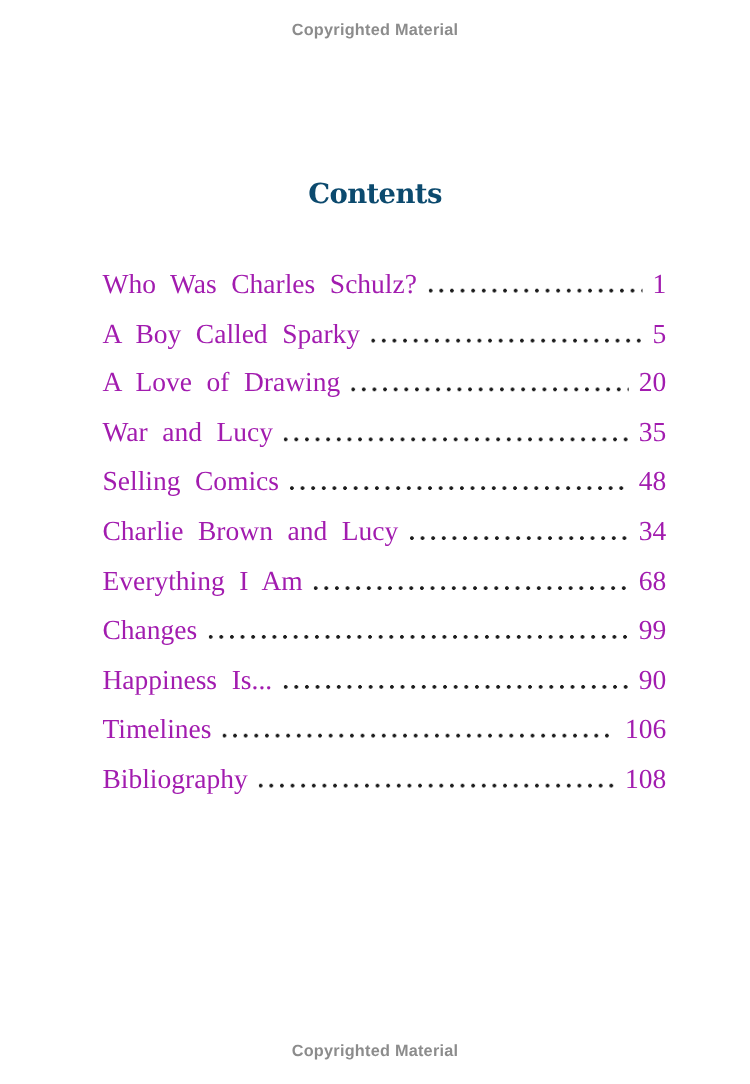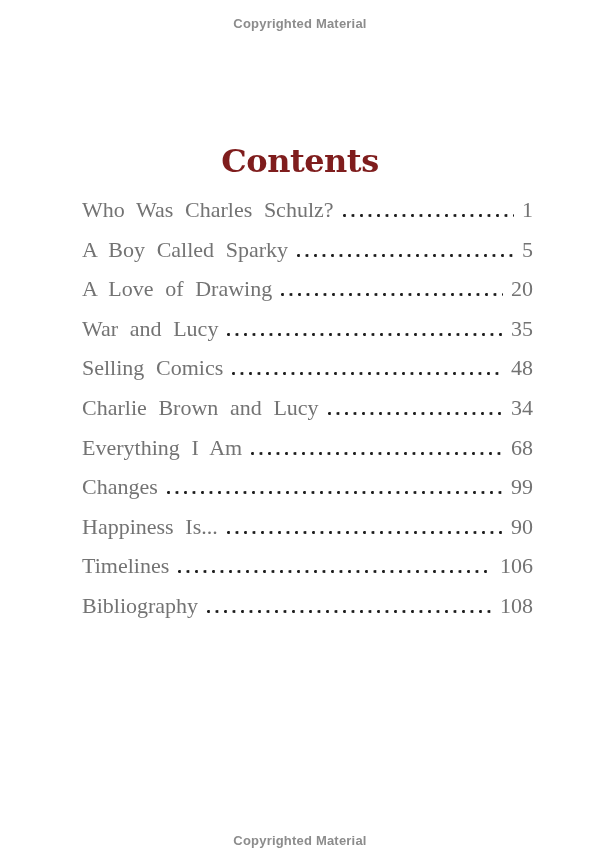--- a/index.html
+++ b/index.html
@@ -30,30 +30,30 @@
   .copyright.bottom { top: 833px; }
   .heading {
     position: absolute;
     top: 142px;
     left: 0;
     right: 0;
     margin: 0;
     text-align: center;
     font-family: "DejaVu Serif", serif;
     font-weight: 700;
-    font-size: 32px;
+    font-size: 22px;
     letter-spacing: -0.5px;
-    color: #7f1d1d;
+    color: #0c4a6e;
   }
   .toc {
     position: absolute;
-    top: 190px;
+    top: 207px;
     left: 82px;
     right: 67px;
-    color: #737373;
+    color: #a21caf;
   }
   .toc-row {
     display: flex;
     align-items: baseline;
     height: 39.6px;
     line-height: 39.6px;
     font-size: 22px;
   }
   .toc-title { white-space: pre; word-spacing: 0.28em; }
   .toc-title .ital { font-style: italic; }

